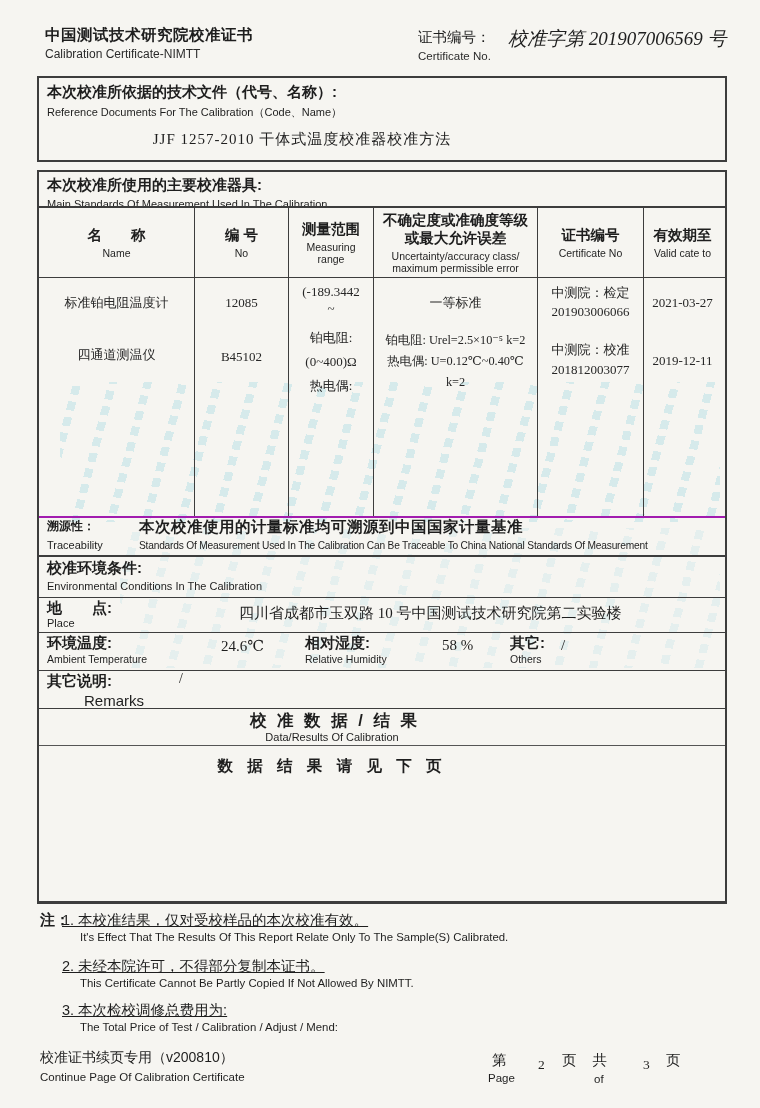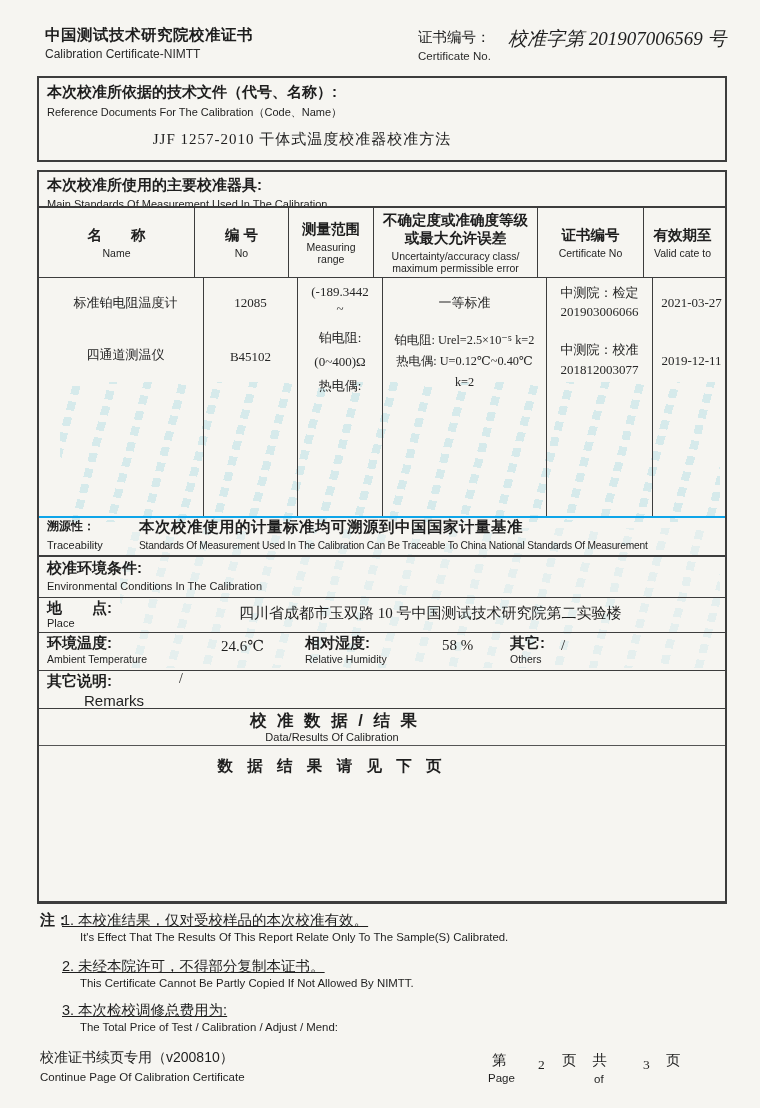--- a/index.html
+++ b/index.html
@@ -35,21 +35,21 @@
   .box1 .sec-en{position:absolute;left:8px;top:27px;}
   .ref-doc{position:absolute;left:0;right:160px;top:52px;text-align:center;font-size:15px;letter-spacing:1px;}
 
   .box2 .head-zh{position:absolute;left:8px;top:4px;}
   .box2 .head-en{position:absolute;left:8px;top:26px;}
 
   
   .tbl{position:absolute;left:-2px;top:34px;width:686px;border-left:2px solid #3d3d3d;border-right:2px solid #3d3d3d;}
   .thead,.tbody{display:grid;grid-template-columns:156px 94px 85px 164px 106px 77px;}
   .thead{border-top:2px solid #3d3d3d;border-bottom:1.5px solid #3d3d3d;height:69px;}
-  .tbody{height:238px;border-bottom:2px solid #0ea5e9;padding-left:9px;}
+  .tbody{height:238px;border-bottom:2px solid #a21caf;}
   .th{border-right:1.5px solid #3d3d3d;display:flex;flex-direction:column;align-items:center;justify-content:center;text-align:center;}
   .th:last-child,.td:last-child{border-right:none;}
   .th .c-zh{font-size:14.5px;font-weight:600;line-height:18px;}
   .th .c-en{font-size:10.5px;line-height:12px;margin-top:3px;}
   .td{border-right:1.5px solid #3d3d3d;text-align:center;font-size:13px;color:#262626;}
   .td .r1{height:48px;display:flex;align-items:center;justify-content:center;line-height:17px;}
   .td .r2{line-height:22px;}
   .td-name .r2{margin-top:18px;}
   .td-no .r2{margin-top:20px;}
   .td-range .r1{height:44px;}

